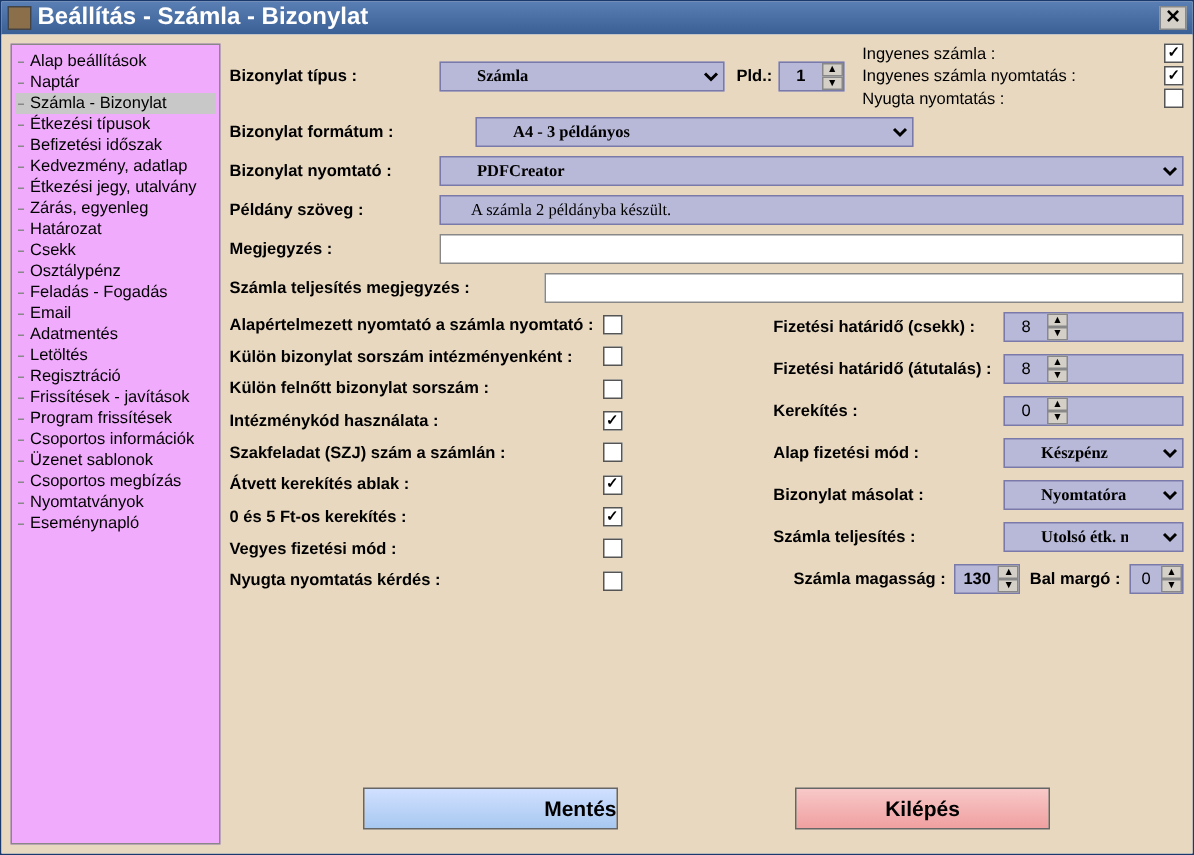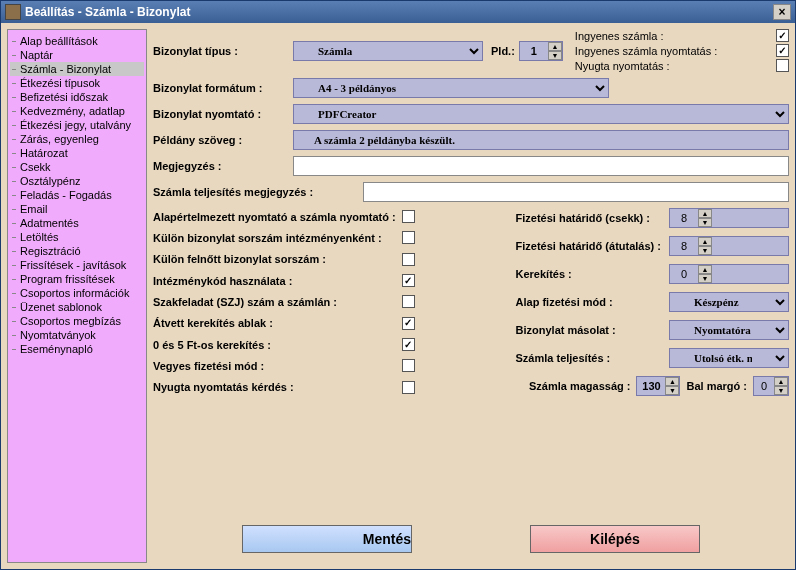--- a/index.html
+++ b/index.html
@@ -1,19 +1,19 @@
 <!DOCTYPE html>
 <html><head>
 <meta charset="utf-8">
 <style>
 * { box-sizing: border-box; margin: 0; padding: 0; }
 body { font-family: Tahoma, Arial, sans-serif; font-size: 11px; background: #fff; }
 
 .window { width: 796px; height: 570px; border: 1px solid #1a3a6e; display: flex; flex-direction: column; }
-.titlebar { background: linear-gradient(#5a7fb5,#3a5f95); color: #fff; height: 22px; display: flex; align-items: center; padding: 0 4px; font-weight: bold; font-size: 12px; }
+.titlebar { background: linear-gradient(#5a7fb5,#3a5f95); color: #fff; height: 22px; display: flex; align-items: center; padding: 0 4px; font-weight: bold; font-size: 16px; }
 .titlebar .icon { width: 16px; height: 16px; background: #8a6f4a; margin-right: 4px; border: 1px solid #444; }
 .titlebar .title { flex: 1; }
 .titlebar .close { width: 18px; height: 16px; background: #d4d0c8; color: #000; text-align: center; line-height: 14px; border: 1px solid #888; font-family: Arial; font-weight: bold; cursor: pointer; }
 
 .body { flex: 1; display: flex; background: #e8d8c0; padding: 6px; gap: 6px; }
 .sidebar { width: 140px; background: #f0abfc; border: 1px solid #888; padding: 4px 2px; overflow: auto; }
 .sidebar-item { padding: 1px 2px 1px 10px; white-space: nowrap; cursor: pointer; position: relative; color: #000; }
 .sidebar-item::before { content: ""; position: absolute; left: 2px; top: 50%; width: 4px; height: 1px; background: #888; }
 .sidebar-item.sel { background: #c8c8c8; }
 
@@ -91,30 +91,30 @@
           <span>Ingyenes számla :</span>
           <span id="tc0" class="chk checked" style="justify-self:end"></span>
           <span>Ingyenes számla nyomtatás :</span>
           <span id="tc1" class="chk checked" style="justify-self:end"></span>
           <span>Nyugta nyomtatás :</span>
           <span id="tc2" class="chk" style="justify-self:end"></span>
         </div>
       </div>
 
       <div class="row">
-        <span class="lblb" style="width:140px">Bizonylat formátum :</span>
+        <span class="lblb" style="width:164px">Bizonylat formátum :</span>
         <select style="flex:1;font-weight:bold;margin-right:180px"><option>A4 - 3 példányos</option></select>
       </div>
       <div class="row">
         <span class="lblb" style="width:140px">Bizonylat nyomtató :</span>
         <select style="flex:1;font-weight:bold"><option>PDFCreator</option></select>
       </div>
       <div class="row">
         <span class="lblb" style="width:140px">Példány szöveg :</span>
-        <input type="text" style="flex: 1 1 0%; font-weight: bold;" value="A számla 2 példányba készült.">
+        <input type="text" style="flex: 1 1 0%; font-weight: normal;" value="A számla 2 példányba készült.">
       </div>
       <div class="row">
         <span class="lblb" style="width:140px">Megjegyzés :</span>
         <input type="text" class="white" style="flex: 1 1 0%;" value="">
       </div>
       <div class="row">
         <span class="lblb" style="width:210px">Számla teljesítés megjegyzés :</span>
         <input type="text" class="white" style="flex: 1 1 0%;" value="">
       </div>
 

